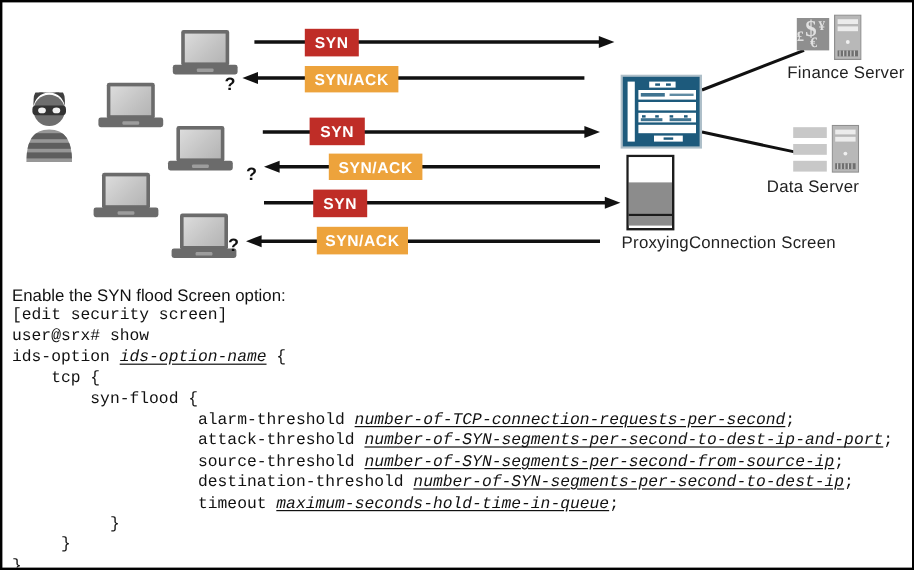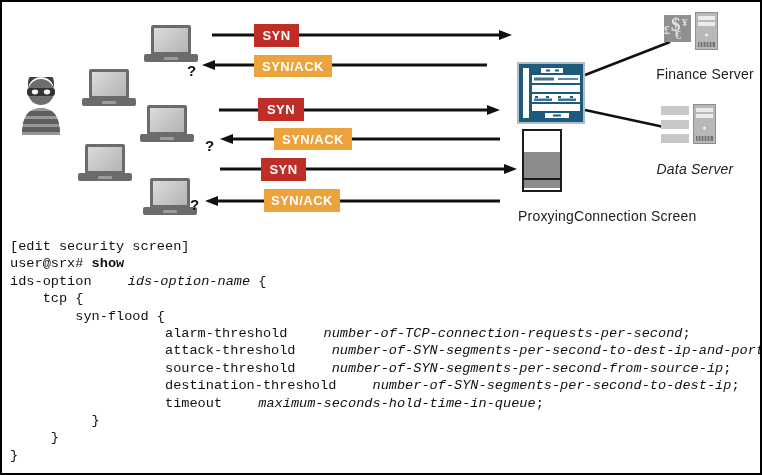--- a/index.html
+++ b/index.html
@@ -36,40 +36,40 @@
   .laptop .base{position:absolute;left:0;bottom:3px;width:54px;height:8px;background:#6b6b6b;border-radius:2px;}
   .laptop .pad{position:absolute;left:20px;top:2.5px;width:14px;height:3px;background:#9d9d9d;border-radius:1px;}
 
   
   .queue{position:absolute;left:520px;top:127px;width:40px;height:63px;border:2px solid #1c1c1c;background:#fff;}
   .queue .seg-empty{width:100%;height:21px;background:#fff;}
   .queue .seg-fill{width:100%;height:26px;background:var(--color-queue-fill);}
   .queue .seg-div{width:100%;height:2px;background:#1c1c1c;}
   .queue .seg-tail{width:100%;height:8px;background:var(--color-queue-fill);}
 
-  .icon-label{position:absolute;font-size:14px;color:#222;letter-spacing:.2px;margin-top:14px;}
+  .icon-label{position:absolute;font-size:14px;color:#222;letter-spacing:.2px;}
 
   
   .cur-tile{position:absolute;left:662px;top:13px;width:27px;height:27px;background:#8f8f8f;overflow:hidden;}
   .cur-tile span{position:absolute;color:#e0e0e0;font-weight:bold;font-family:"Liberation Serif",serif;}
   .cur-dollar{font-size:19px;left:7px;top:-1px;}
   .cur-yen{font-size:11px;left:18px;top:1px;}
   .cur-pound{font-size:12px;left:0px;top:8px;color:#d2d2d2;}
   .cur-euro{font-size:12px;left:11px;top:13px;}
 
   
   .disk-stack{position:absolute;left:659px;top:104px;width:28px;height:37px;display:flex;flex-direction:column;justify-content:space-between;}
   .disk-stack .disk{width:28px;height:9px;background:#c8c8c8;}
 
   
   .cli{position:absolute;left:8px;top:236px;}
   .cli-intro{font-size:14px;line-height:17px;color:#111;}
   .cli-code{font-family:"Liberation Mono",monospace;font-size:13.6px;line-height:17.4px;white-space:pre;color:#111;}
-  .seg-bold{font-weight:bold;}
-  .seg-var{font-style:italic;text-underline-offset:2px;margin-left:28px;}
+  .seg-bold{font-weight:normal;}
+  .seg-var{font-style:italic;text-decoration:underline;text-underline-offset:2px;}
 </style>
 </head>
 <body>
 
 <div id="canvas">
 
   <svg class="abs" style="left:0;top:0;" width="762" height="475" viewBox="0 0 762 475">
     <g>
       <line class="arrow-line" x1="210" y1="33" x2="498" y2="33"></line>
       <polygon class="arrow-head" points="510,33 497,28 497,38"></polygon>
@@ -234,19 +234,20 @@
     <circle cx="11.5" cy="24" r="1.6" fill="#f0f0f0"></circle>
     <rect x="3" y="32" width="17" height="5" fill="#6f6f6f"></rect>
     <g stroke="#c9c9c9" stroke-width="1">
       <line x1="5" y1="32" x2="5" y2="37"></line>
         <line x1="8" y1="32" x2="8" y2="37"></line>
       <line x1="11" y1="32" x2="11" y2="37"></line>
         <line x1="14" y1="32" x2="14" y2="37"></line>
       <line x1="17" y1="32" x2="17" y2="37"></line>
     </g>
   </svg>
-  <div class="icon-label" style="left:637px;top:145px;width:112px;text-align:center;font-style:italic;">Data Server</div>
+  <div class="icon-label" style="left:637px;top:145px;width:112px;">Data Server</div>
 
   <div class="cli">
+    <div class="cli-intro">Enable the SYN flood Screen option:</div>
     <div class="cli-code"><div><span>[edit security screen]</span></div><div><span>user@srx# </span><span class="seg-bold">show</span></div><div><span>ids-option </span><span class="seg-var">ids-option-name</span><span> {</span></div><div><span>    tcp {</span></div><div><span>        syn-flood {</span></div><div><span>                   alarm-threshold </span><span class="seg-var">number-of-TCP-connection-requests-per-second</span><span>;</span></div><div><span>                   attack-threshold </span><span class="seg-var">number-of-SYN-segments-per-second-to-dest-ip-and-port</span><span>;</span></div><div><span>                   source-threshold </span><span class="seg-var">number-of-SYN-segments-per-second-from-source-ip</span><span>;</span></div><div><span>                   destination-threshold </span><span class="seg-var">number-of-SYN-segments-per-second-to-dest-ip</span><span>;</span></div><div><span>                   timeout </span><span class="seg-var">maximum-seconds-hold-time-in-queue</span><span>;</span></div><div><span>          }</span></div><div><span>     }</span></div><div><span>}</span></div></div>
   </div>
 
 </div>
 
 </body></html>

